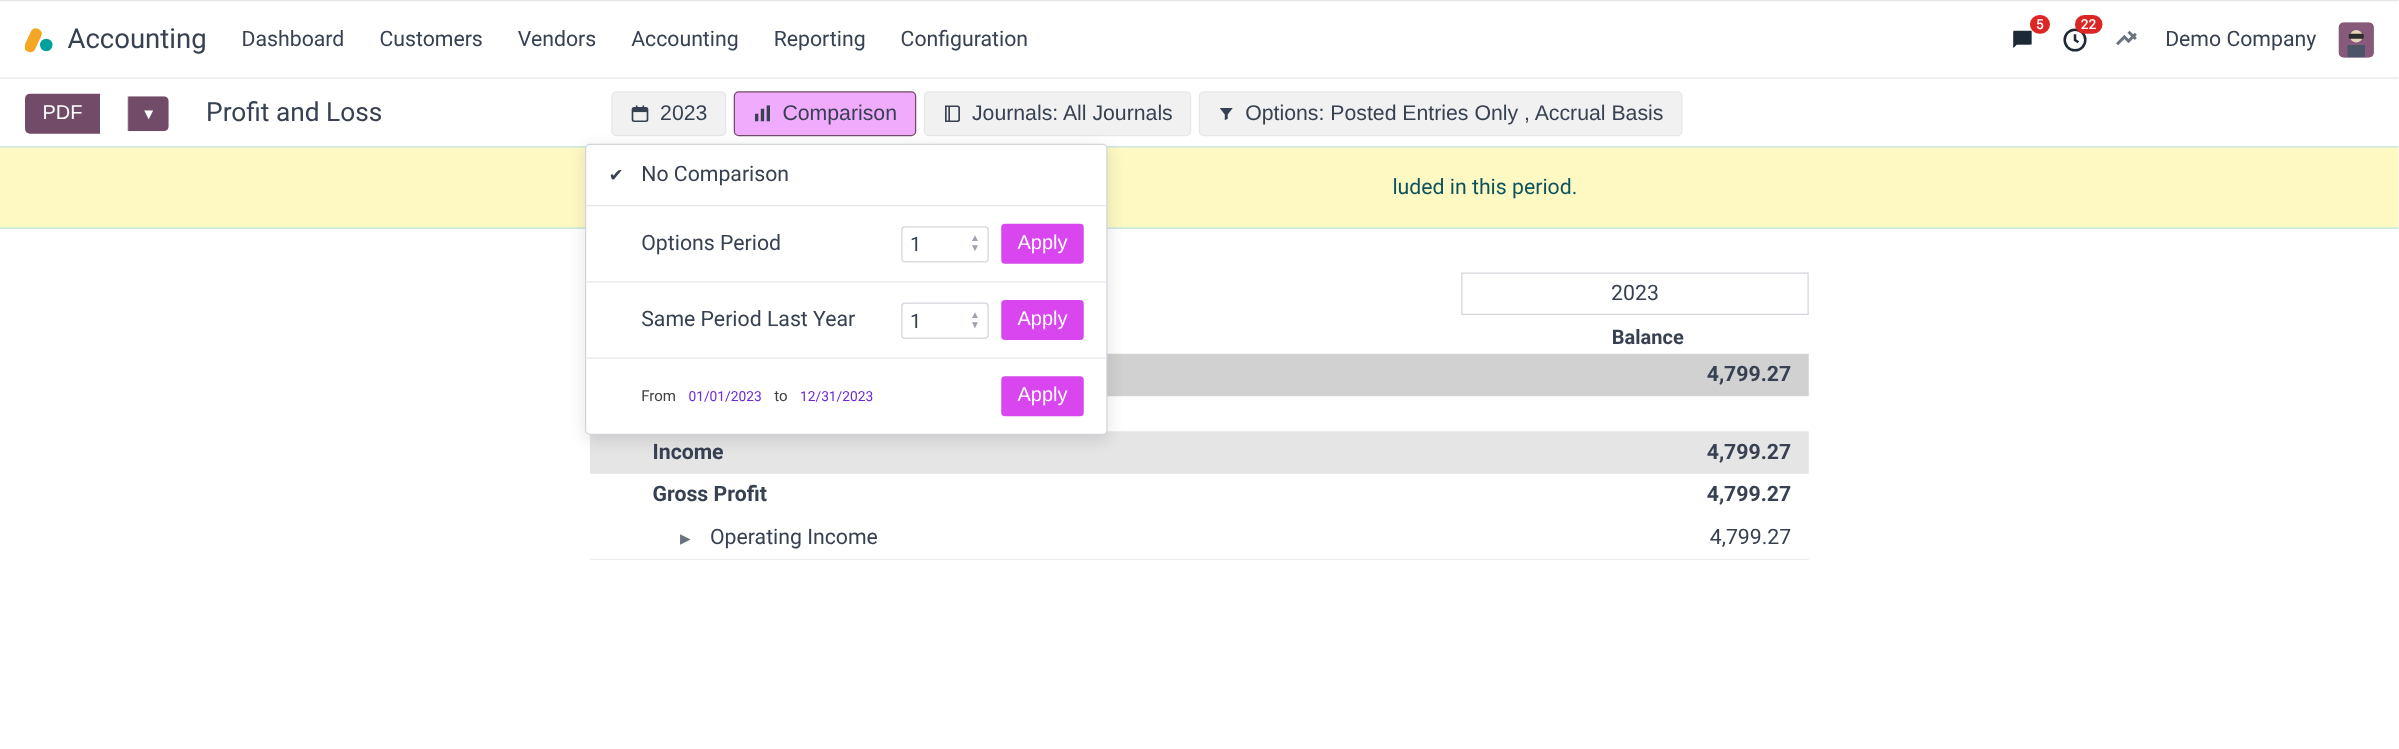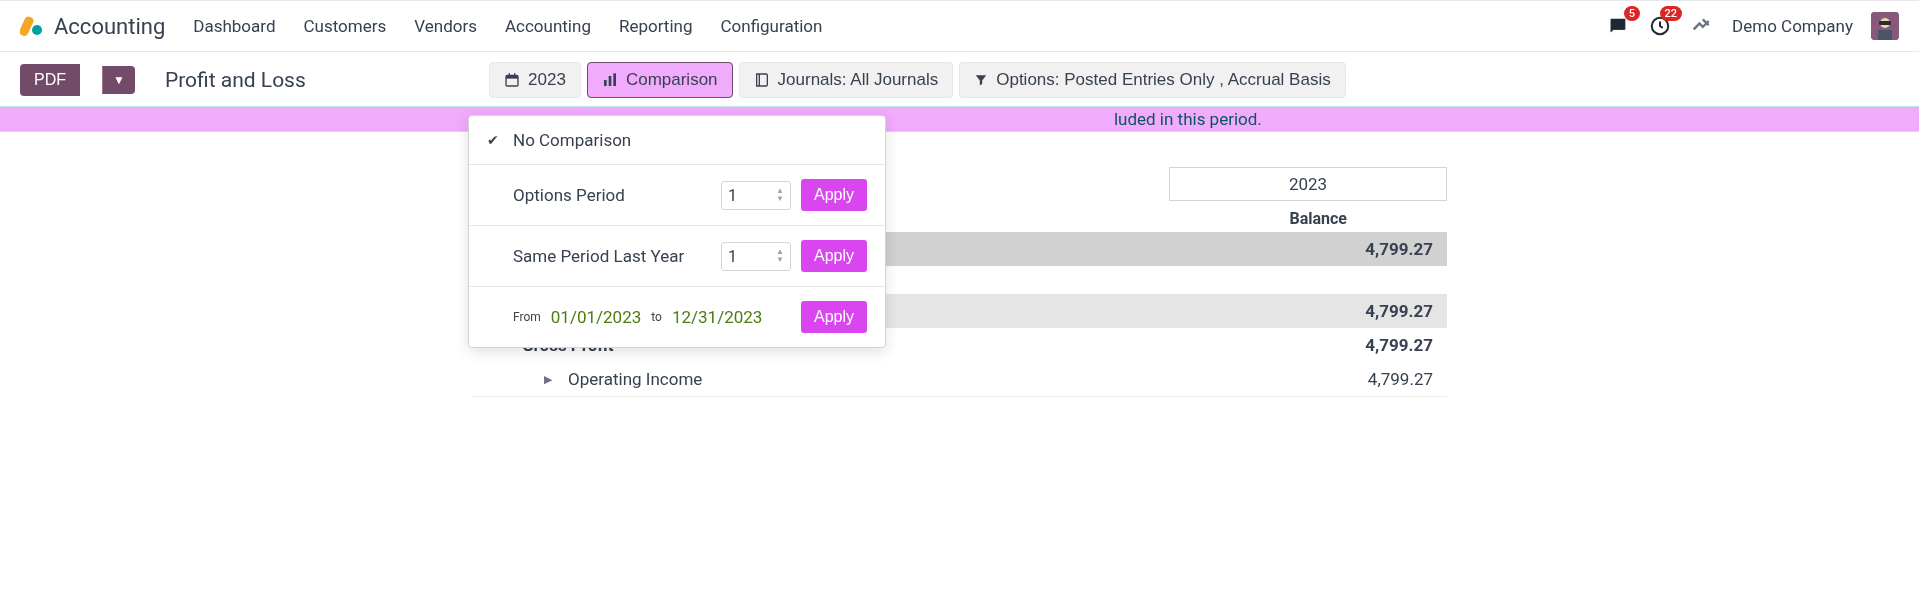--- a/index.html
+++ b/index.html
@@ -11,21 +11,21 @@
   width: 1919px;
   height: 599px;
   overflow: hidden;
   position: relative;
 }
 
 
 .topnav {
   display: flex;
   align-items: center;
-  height: 52px;
+  height: 63px;
   padding: 0 20px;
   border-bottom: 1px solid #e5e7eb;
   border-top: 1px solid #e5e7eb;
 }
 .logo { width: 24px; height: 24px; margin-right: 10px; position: relative; }
 .app-title { font-size: 22px; color: #374151; margin-right: 28px; font-weight: 400; }
 .nav-item { font-size: 17px; color: #374151; margin-right: 28px; cursor: pointer; }
 .topnav-right { margin-left: auto; display: flex; align-items: center; gap: 18px; }
 .badge-wrap { position: relative; display: inline-flex; }
 .badge { position: absolute; top: -8px; right: -10px; background: #dc2626; color: #fff; font-size: 11px; border-radius: 10px; padding: 1px 5px; min-width: 16px; text-align: center; font-weight: 500; }
@@ -73,24 +73,24 @@
   gap: 8px;
 }
 .tool-btn.active {
   background: #f0abfc;
   border: 1px solid #714b67;
 }
 .tool-group { display: flex; gap: 6px; margin-right: auto; }
 
 
 .banner {
-  background: #f0abfc;
+  background: #fef9c3;
   color: #0c5460;
   font-size: 17px;
-  padding: 2px 20px;
+  padding: 22px 20px;
   border-top: 1px solid #bfe4e8;
   border-bottom: 1px solid #bfe4e8;
   text-align: center;
 }
 
 
 .dropdown {
   position: absolute;
   top: 115px;
   left: 468px;
@@ -126,21 +126,21 @@
 .dd-num .spin { display: flex; flex-direction: column; color: #9ca3af; font-size: 8px; line-height: 8px;}
 .apply-btn {
   background: #d946ef;
   color: #fff;
   border: none;
   border-radius: 3px;
   padding: 7px 13px;
   font-size: 16px;
   cursor: pointer;
 }
-.date-txt { font-size: 17px; color: #4d7c0f; }
+.date-txt { font-size: 11px; color: #6d28d9; }
 .date-small-label { font-size: 12px; color: #404040;}
 
 
 .report {
   width: 975px;
   margin: 35px auto 0 auto;
   background: #fff;
 }
 .year-header {
   display: flex;

